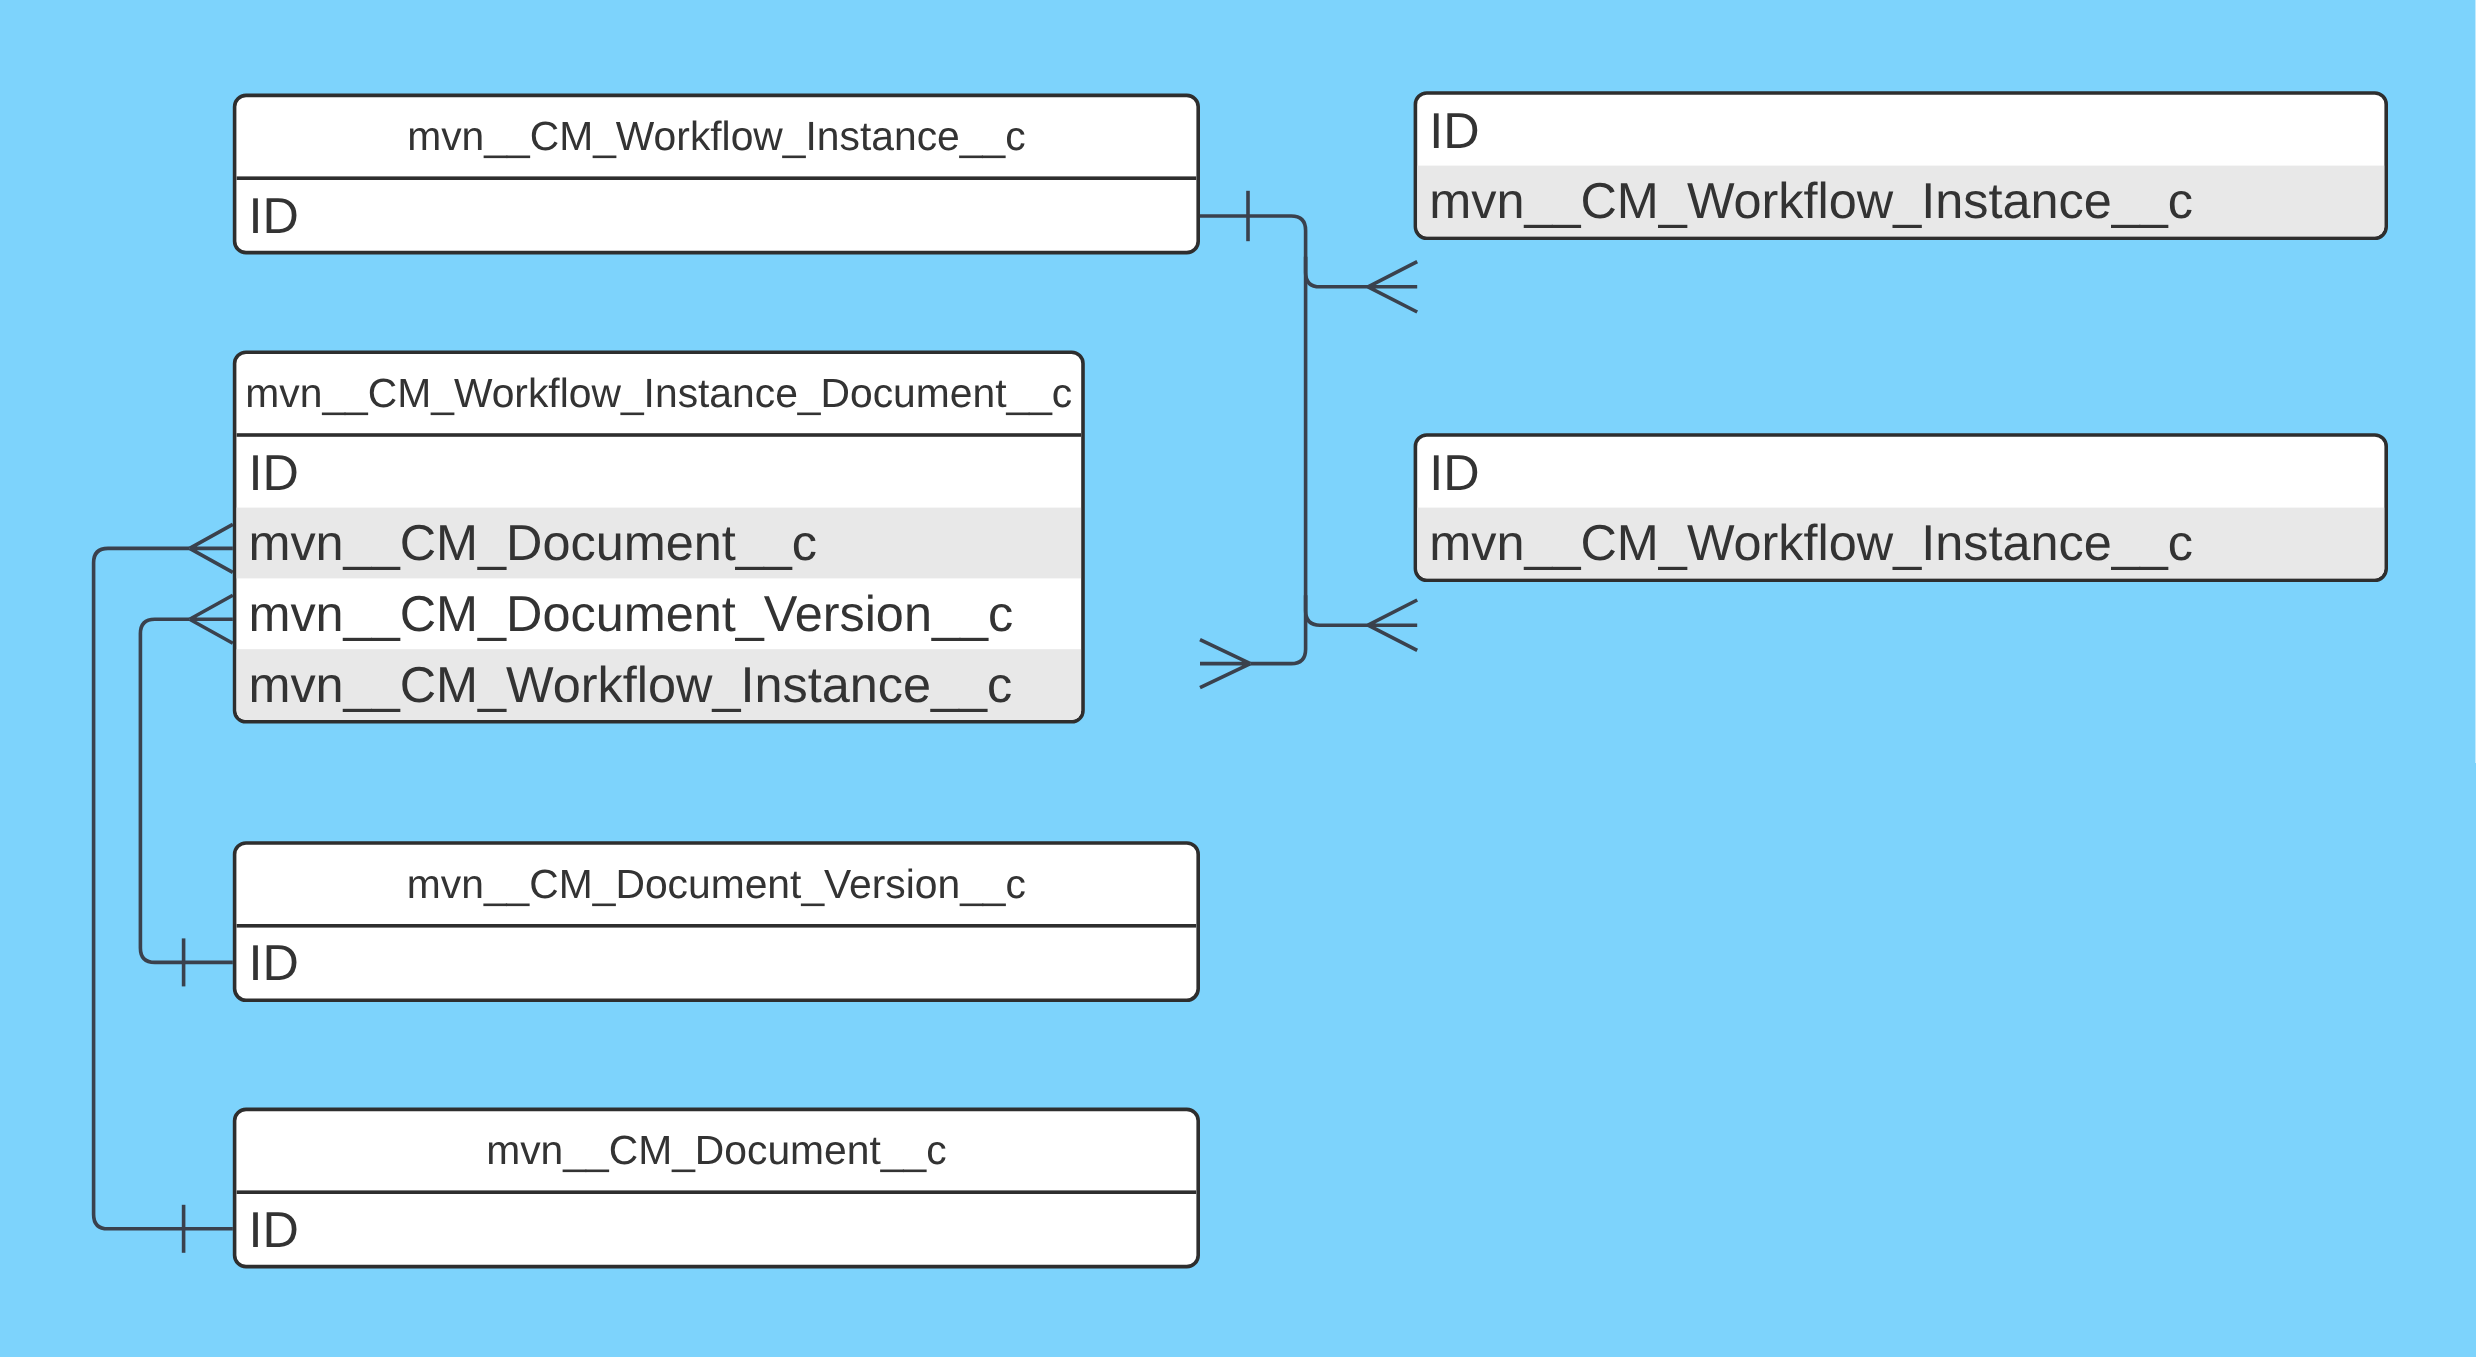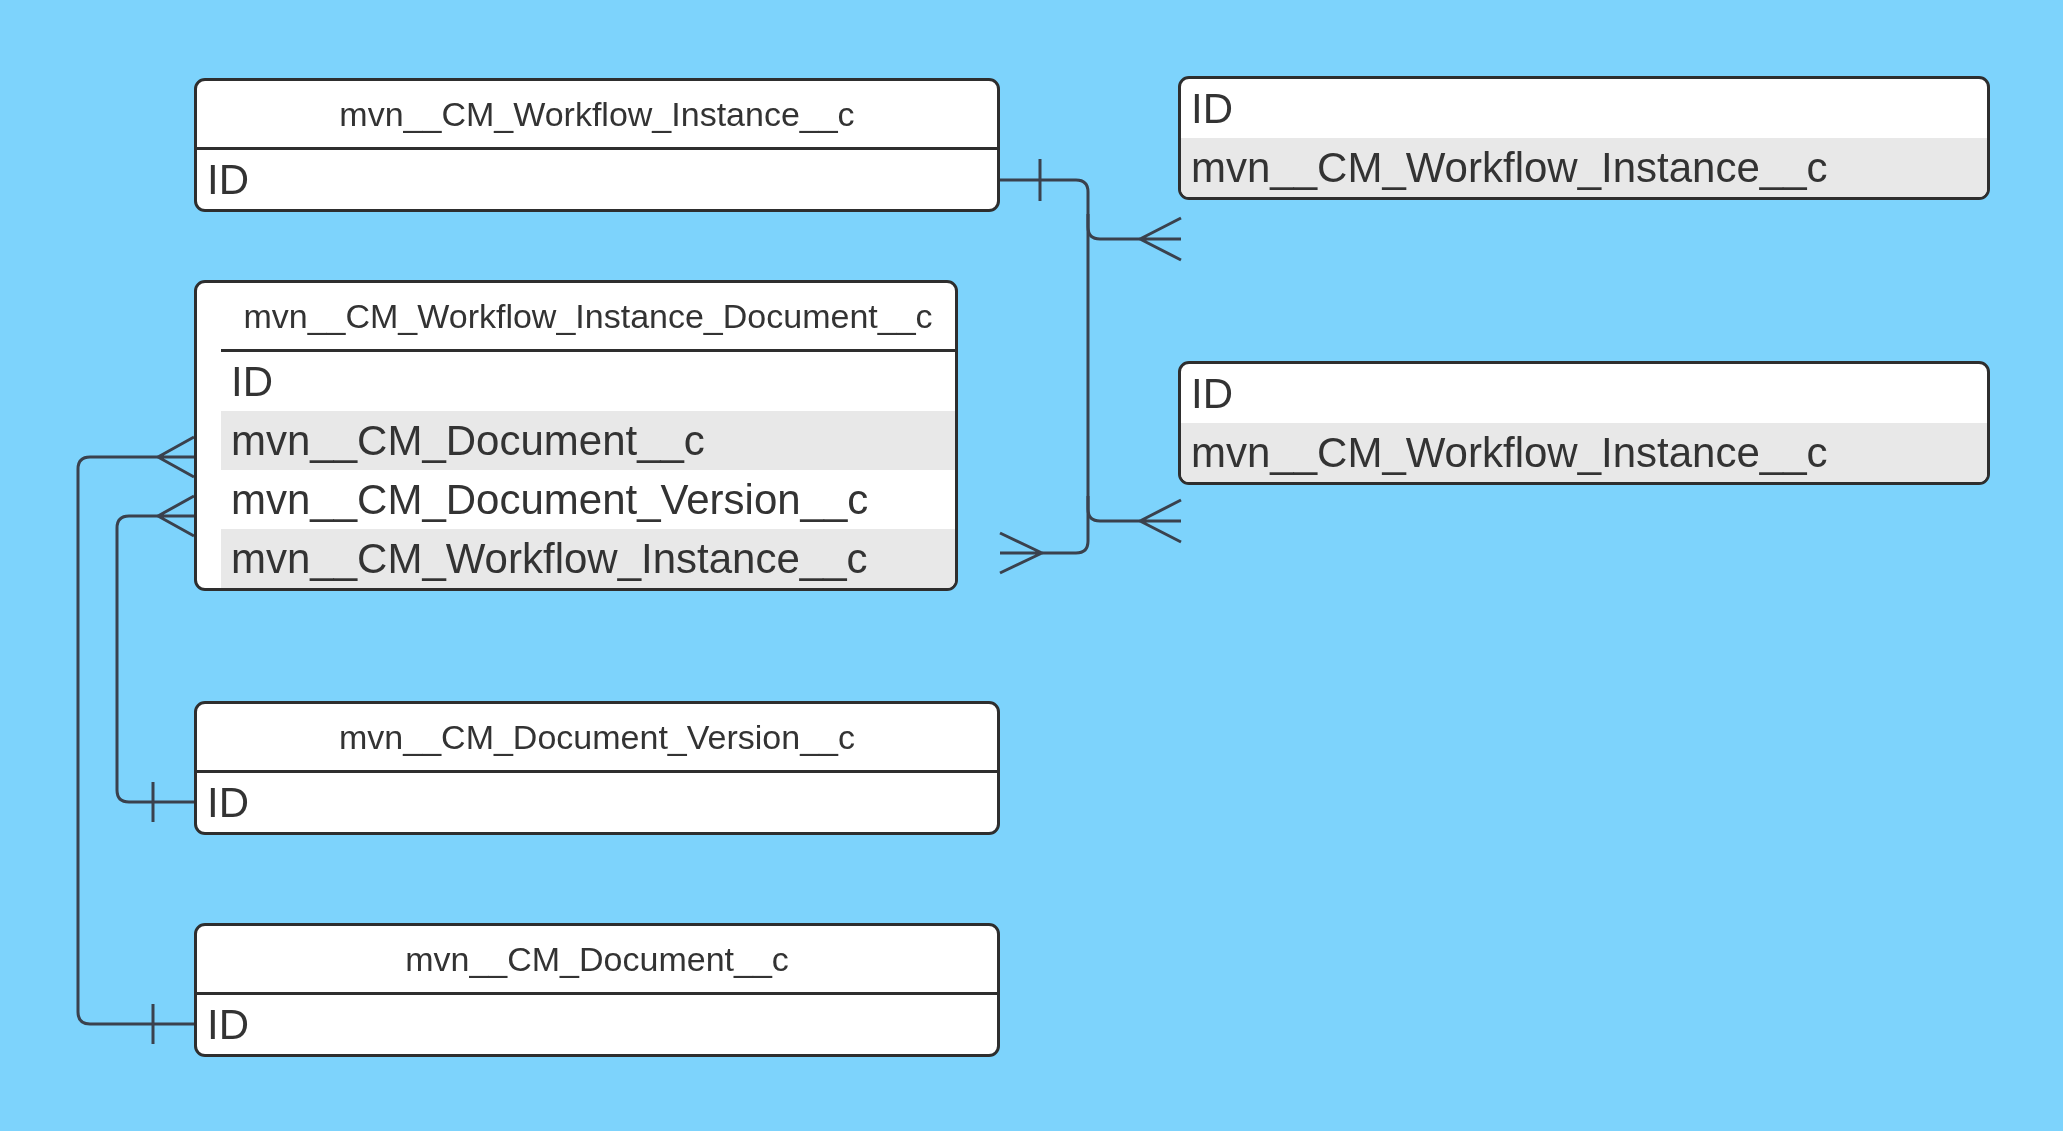--- a/index.html
+++ b/index.html
@@ -32,21 +32,21 @@
   .entity-field{
     height:59px;
     display:flex;align-items:center;
     padding-left:10px;
     font-size:42px;
     white-space:nowrap;
   }
   .entity-field.alt{background:#e8e8e8;}
   
   .pos-workflow-instance          {left:194px; top:78px;  width:806px;}
-  .pos-workflow-instance-document {left:194px; top:280px; width:764px;padding-left:24px;}
+  .pos-workflow-instance-document {left:194px; top:292px; width:710px;}
   .pos-document-version           {left:194px; top:701px; width:806px;}
   .pos-document                   {left:194px; top:923px; width:806px;}
   .pos-workflow-instance-stage    {left:1178px;top:76px;  width:812px;}
   .pos-activity-content           {left:1178px;top:361px; width:812px;}
   .line{stroke:#3a414d;stroke-width:3;fill:none;}
 </style>
 </head>
 <body>
 
 <div class="canvas">

